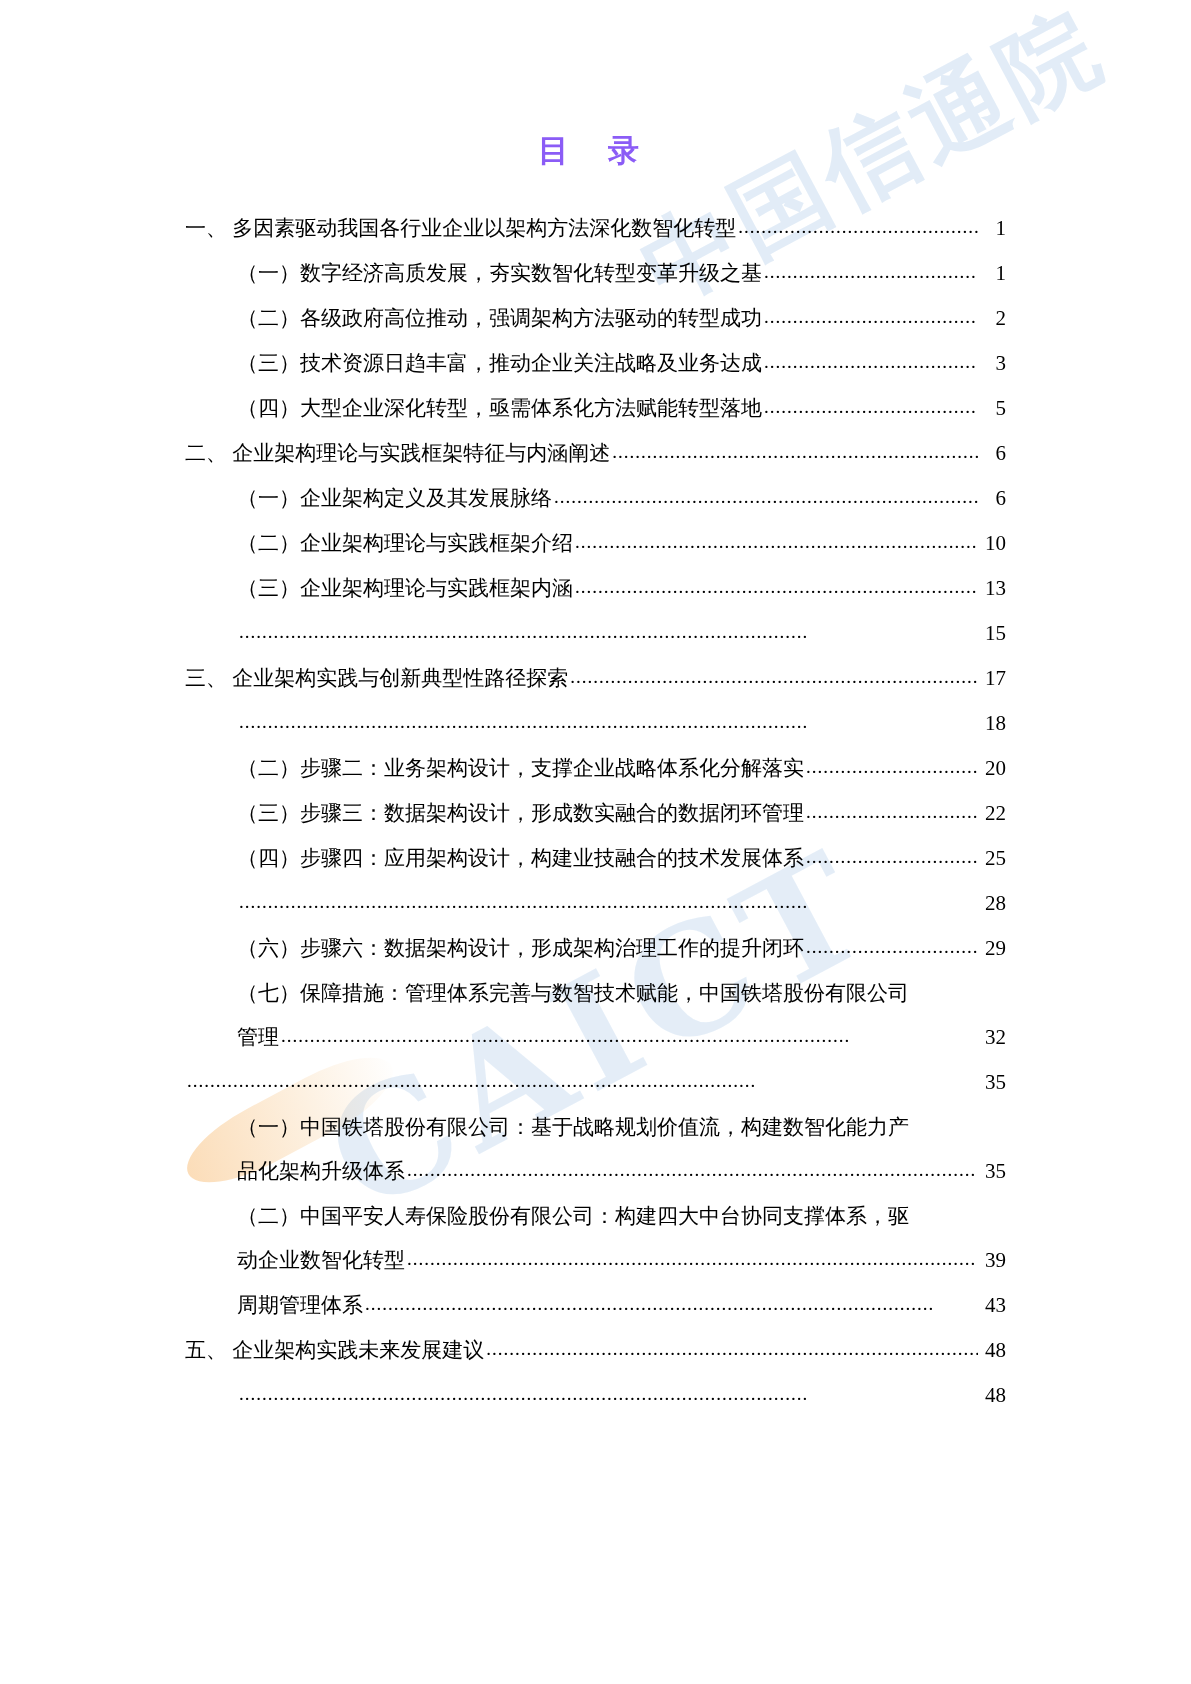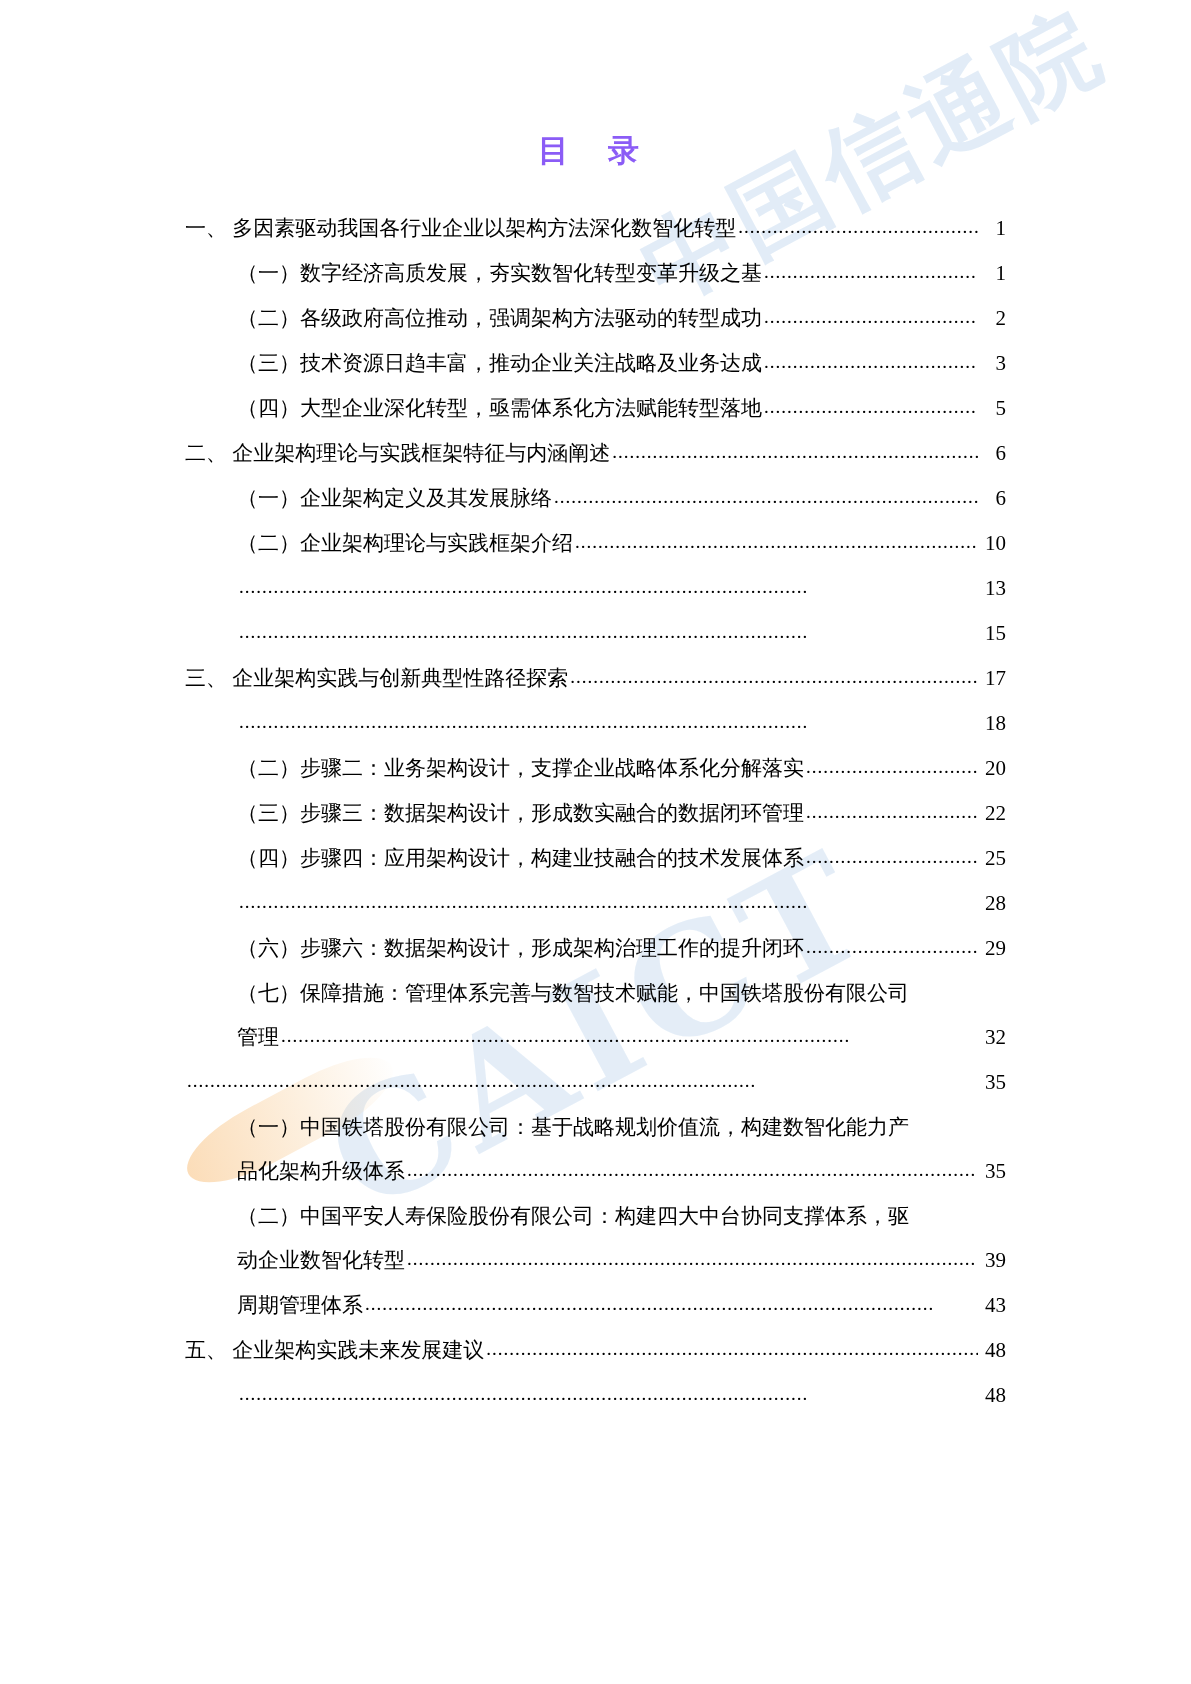--- a/index.html
+++ b/index.html
@@ -206,20 +206,21 @@
       <div class="toc-entry lvl2">
         <div class="row">
           <span class="lbl">（二）企业架构理论与实践框架介绍</span>
           <span class="dots">...................................................................................................</span>
           <span class="pg">10</span>
         </div>
       </div>
 
       <div class="toc-entry lvl2">
         <div class="row">
+          <span class="lbl">（三）企业架构理论与实践框架内涵</span>
           <span class="dots">...................................................................................................</span>
           <span class="pg">13</span>
         </div>
       </div>
 
       <div class="toc-entry lvl2">
         <div class="row">
           <span class="dots">...................................................................................................</span>
           <span class="pg">15</span>
         </div>

